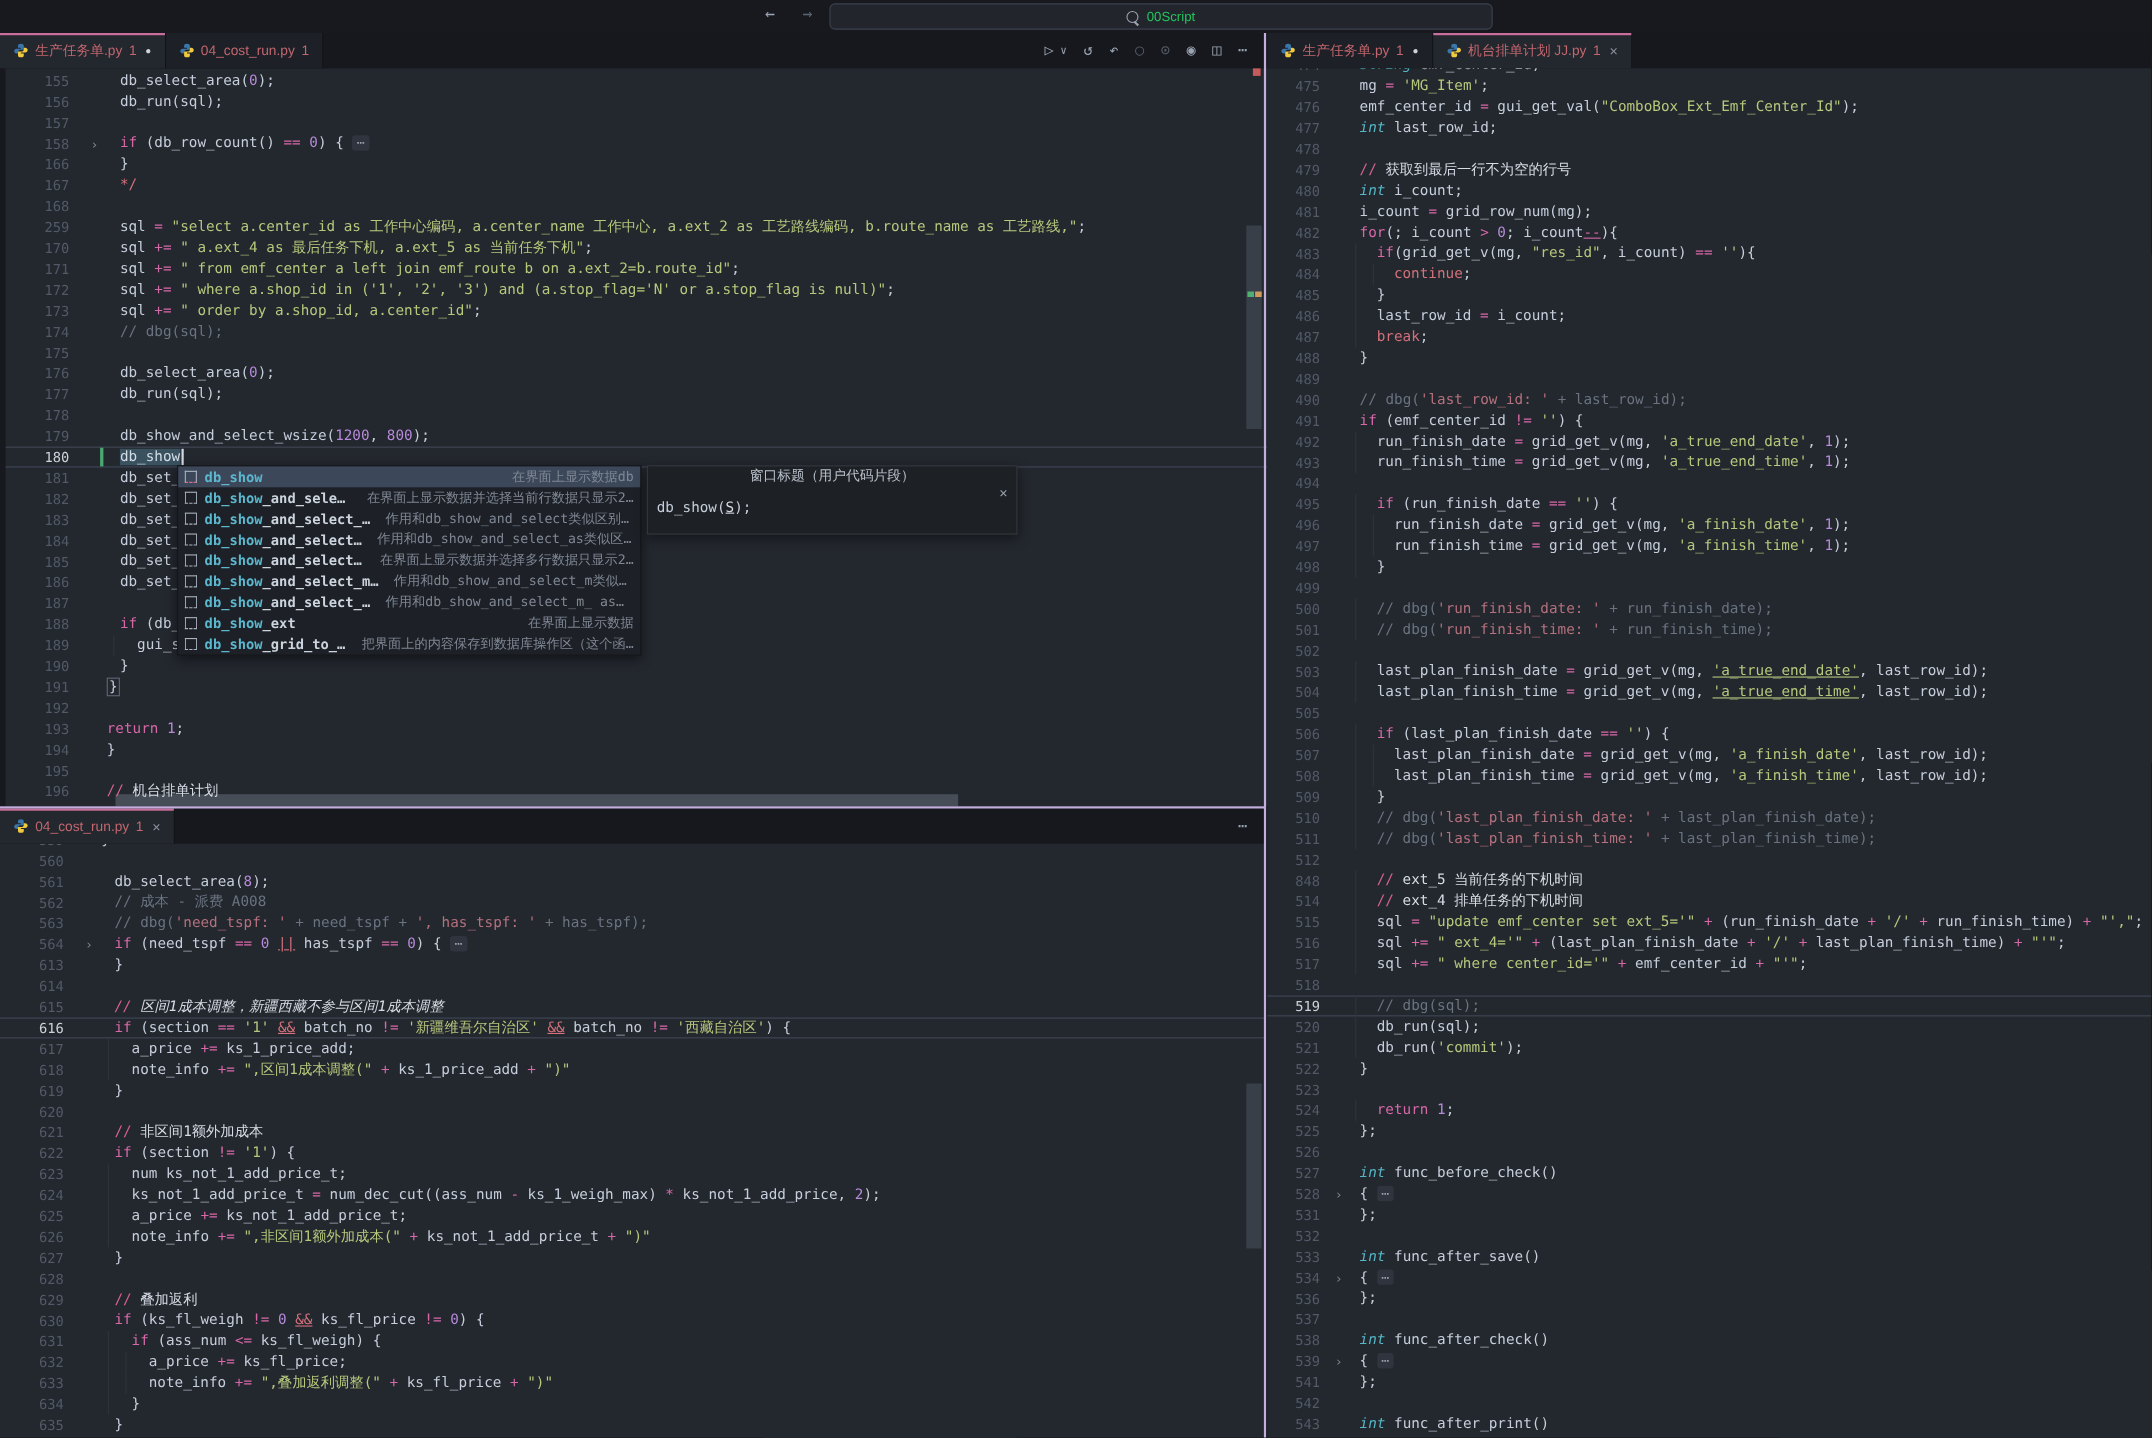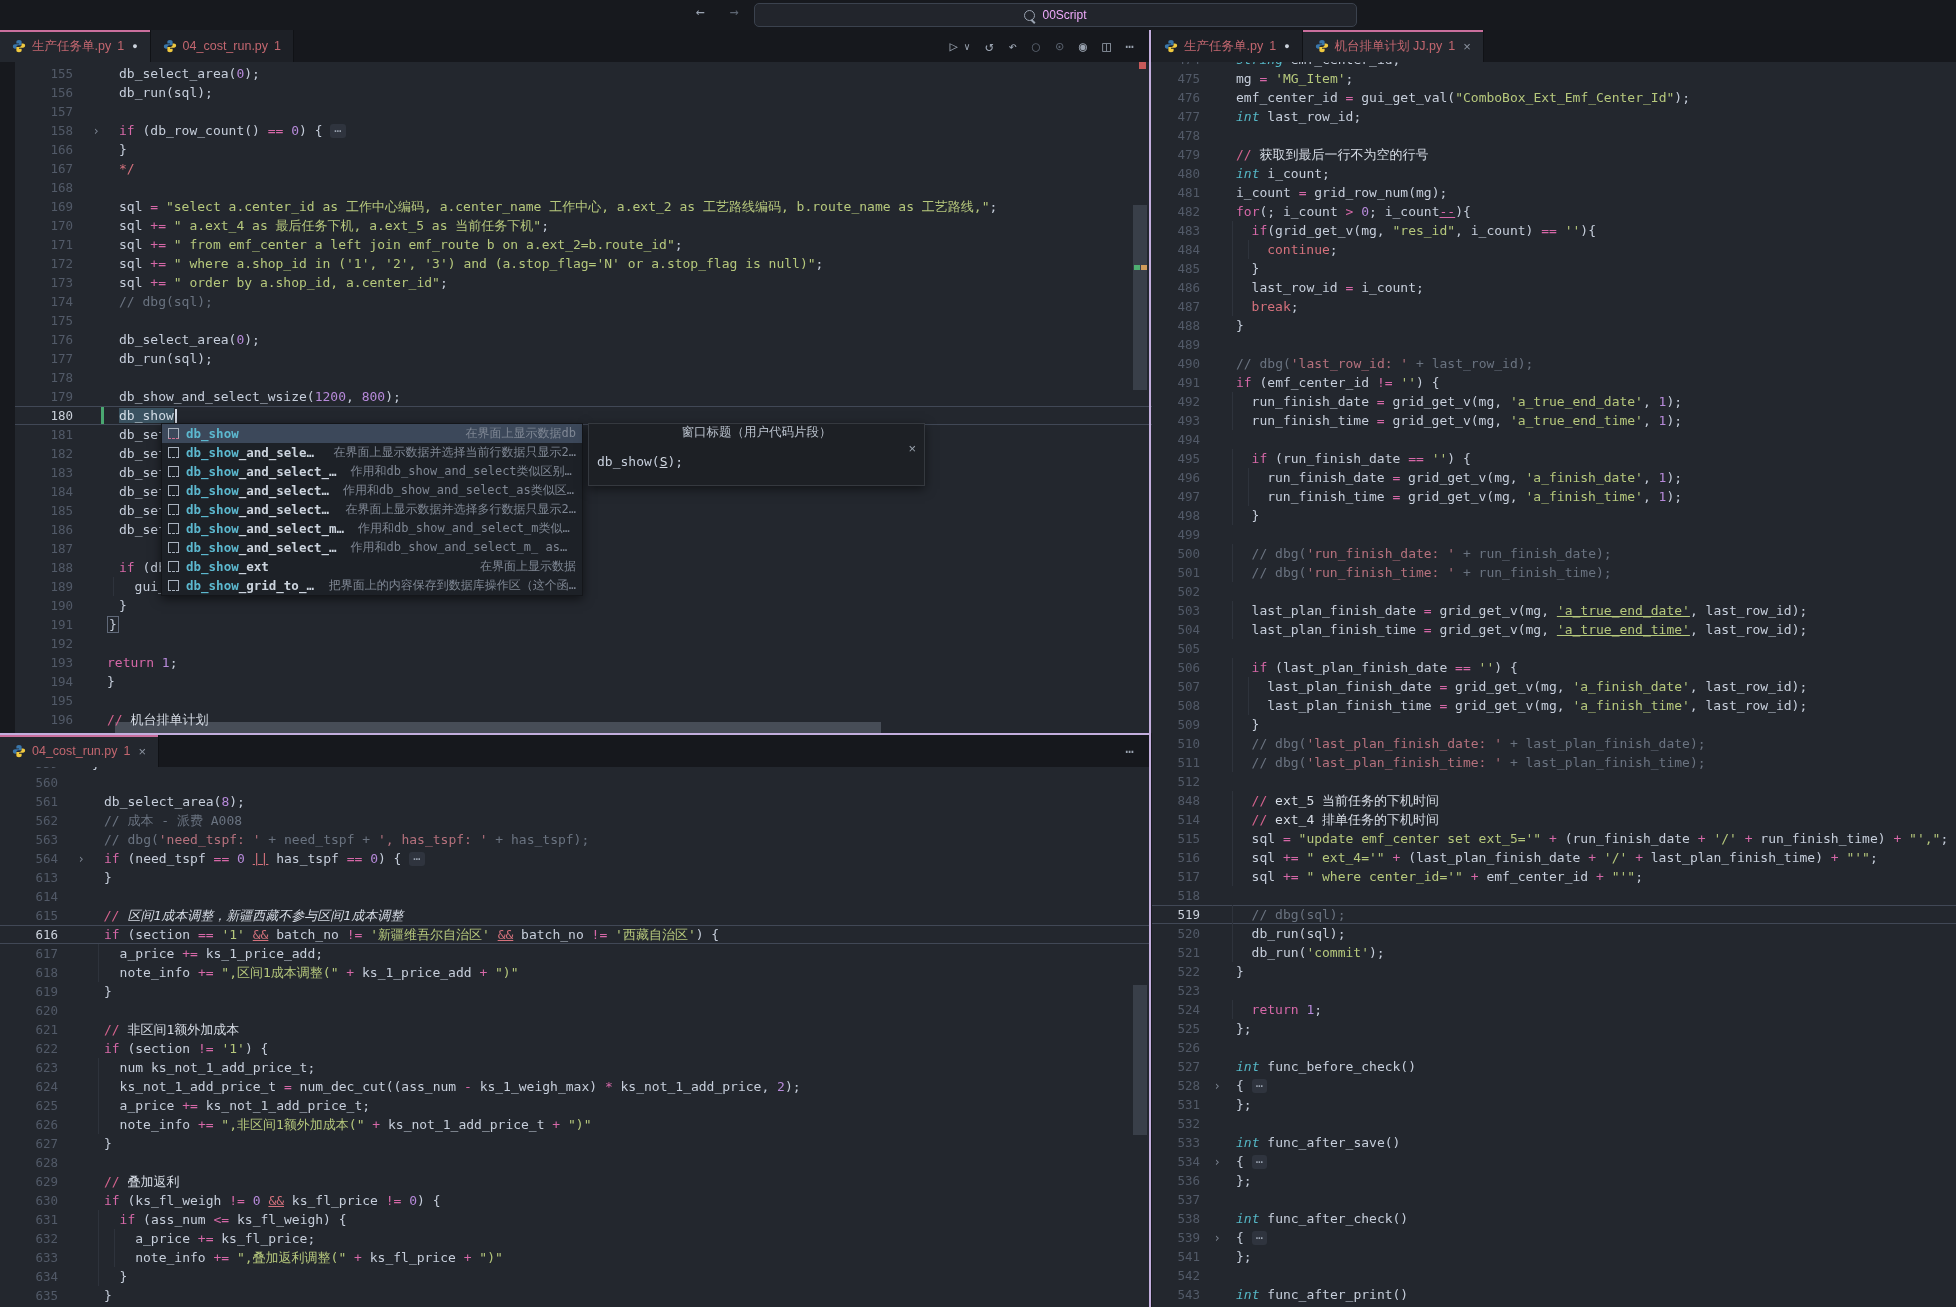--- a/index.html
+++ b/index.html
@@ -4,42 +4,42 @@
 <style>
   html,body{margin:0;padding:0;background:#17191e;width:1956px;height:1307px;overflow:hidden;
     font-family:"DejaVu Sans Mono","DejaVu Sans",monospace;}
   #stage{position:relative;width:1956px;height:1307px;background:#17191e;}
   
   #titlebar{position:absolute;left:0;top:0;width:1956px;height:30px;background:#17191e;}
   .navarrow{position:absolute;top:3px;font-size:15px;color:#9aa3b1;width:24px;text-align:center;cursor:default;}
   #nav-back{left:688px;} #nav-fwd{left:722px;color:#5d6572;}
   #searchbox{position:absolute;left:754px;top:3px;width:601px;height:22px;background:#22252c;
     border:1px solid #3b424e;border-radius:5px;display:flex;align-items:center;justify-content:center;gap:7px;
-    color:#f0abfc;font-size:12px;font-family:"Liberation Sans",sans-serif;}
+    color:#22c55e;font-size:12px;font-family:"Liberation Sans",sans-serif;}
   .mag{position:relative;width:9px;height:9px;border:1.5px solid #9aa3b1;border-radius:50%;display:inline-block;}
   .mag::after{content:"";position:absolute;left:7px;top:8px;width:5px;height:1.5px;background:#9aa3b1;transform:rotate(45deg);transform-origin:0 0;}
   
   .tabbar{position:absolute;height:32px;background:#16181d;display:flex;align-items:stretch;z-index:6;}
   #tabs-a{left:0;top:30px;width:1150px;}
   #tabs-b{left:0;top:735px;width:1150px;}
   #tabs-c{left:1152px;top:30px;width:804px;}
   .tab{display:flex;align-items:center;gap:6px;padding:0 12px;background:#1d2026;border-right:1px solid #101216;
     font-family:"Liberation Sans",sans-serif;font-size:12.5px;color:#c2666f;position:relative;cursor:default;white-space:nowrap;}
   .tab.active{background:#23272e;}
   .tab.active::before{content:"";position:absolute;left:0;top:0;right:0;height:2px;background:#ca6f9d;}
   .tab .dirty{color:#ccd3dd;font-size:9px;margin-left:2px;}
   .tab .close{color:#8b93a0;font-size:13px;margin-left:2px;}
   .pyicon{width:14px;height:14px;flex:0 0 auto;}
   .tb-icons{margin-left:auto;display:flex;align-items:center;gap:15px;padding-right:16px;color:#9aa3b0;font-size:14px;}
   .tb-icons .dim{color:#565e6a;}
   .tb-icons .ic{cursor:default;}
   .caret-sm{font-size:10px;margin-left:-9px;}
   
   .editor{position:absolute;background:#23272e;overflow:hidden;z-index:1;}
-  #ed-a{left:15px;top:62px;width:1150px;height:671px;}
+  #ed-a{left:5px;top:62px;width:1150px;height:671px;}
   #ed-b{left:0;top:754px;width:1150px;height:553px;}
   #ed-c{left:1152px;top:50px;width:804px;height:1257px;}
   .row{position:relative;height:19px;display:flex;align-items:center;white-space:pre;z-index:1;font-size:13px;color:#c6cedb;}
   .row .ln{flex:0 0 70px;text-align:right;padding-right:12px;color:#525a68;font-size:12.5px;box-sizing:border-box;}
   .gc .ln{flex:0 0 56px;padding-right:8px;}
   .row .fc{flex:0 0 22px;text-align:center;color:#7b8390;font-size:12px;}
   .gc .fc{flex:0 0 18px;}
   .row .code{position:relative;flex:1 1 auto;height:19px;line-height:19px;}
   .row.cur .ln{color:#ccd2dc;}
   .row.cur::before{content:"";position:absolute;inset:0;border-top:1px solid #414856;border-bottom:1px solid #414856;pointer-events:none;}
@@ -168,21 +168,21 @@
 
   <div class="editor" id="ed-a">
     <div id="hsb-a"></div>
   <div class="row" style="margin-top: 2px;"><span class="ln">155</span><span class="fc"></span><span class="code" style="padding-left: 12px;"><span class="tk-t">db_select_area(</span><span class="tk-n">0</span><span class="tk-t">);</span></span></div>
       <div class="row"><span class="ln">156</span><span class="fc"></span><span class="code" style="padding-left: 12px;"><span class="tk-t">db_run(sql);</span></span></div>
       <div class="row"><span class="ln">157</span><span class="fc"></span><span class="code" style="padding-left: 12px;"></span></div>
       <div class="row"><span class="ln">158</span><span class="fc">›</span><span class="code" style="padding-left: 12px;"><span class="tk-k">if</span><span class="tk-t"> (db_row_count() </span><span class="tk-o">==</span><span class="tk-t"> </span><span class="tk-n">0</span><span class="tk-t">) { </span><span class="tk-f">⋯</span></span></div>
       <div class="row"><span class="ln">166</span><span class="fc"></span><span class="code" style="padding-left: 12px;"><span class="tk-t">}</span></span></div>
       <div class="row"><span class="ln">167</span><span class="fc"></span><span class="code" style="padding-left: 12px;"><span class="tk-r">*/</span></span></div>
       <div class="row"><span class="ln">168</span><span class="fc"></span><span class="code" style="padding-left: 12px;"></span></div>
-      <div class="row"><span class="ln">169</span><span class="fc"></span><span class="code" style="padding-left: 12px;"><span class="tk-t">sql </span><span class="tk-o">=</span><span class="tk-t"> </span><span class="tk-s">"select a.center_id as 工作中心编码, a.center_name 工作中心, a.ext_2 as 工艺路线编码, b.route_name as 工艺路线,"</span><span class="tk-t">;</span></span></div>
+      <div class="row"><span class="ln">259</span><span class="fc"></span><span class="code" style="padding-left: 12px;"><span class="tk-t">sql </span><span class="tk-o">=</span><span class="tk-t"> </span><span class="tk-s">"select a.center_id as 工作中心编码, a.center_name 工作中心, a.ext_2 as 工艺路线编码, b.route_name as 工艺路线,"</span><span class="tk-t">;</span></span></div>
       <div class="row"><span class="ln">170</span><span class="fc"></span><span class="code" style="padding-left: 12px;"><span class="tk-t">sql </span><span class="tk-o">+=</span><span class="tk-t"> </span><span class="tk-s">" a.ext_4 as 最后任务下机, a.ext_5 as 当前任务下机"</span><span class="tk-t">;</span></span></div>
       <div class="row"><span class="ln">171</span><span class="fc"></span><span class="code" style="padding-left: 12px;"><span class="tk-t">sql </span><span class="tk-o">+=</span><span class="tk-t"> </span><span class="tk-s">" from emf_center a left join emf_route b on a.ext_2=b.route_id"</span><span class="tk-t">;</span></span></div>
       <div class="row"><span class="ln">172</span><span class="fc"></span><span class="code" style="padding-left: 12px;"><span class="tk-t">sql </span><span class="tk-o">+=</span><span class="tk-t"> </span><span class="tk-s">" where a.shop_id in ('1', '2', '3') and (a.stop_flag='N' or a.stop_flag is null)"</span><span class="tk-t">;</span></span></div>
       <div class="row"><span class="ln">173</span><span class="fc"></span><span class="code" style="padding-left: 12px;"><span class="tk-t">sql </span><span class="tk-o">+=</span><span class="tk-t"> </span><span class="tk-s">" order by a.shop_id, a.center_id"</span><span class="tk-t">;</span></span></div>
       <div class="row"><span class="ln">174</span><span class="fc"></span><span class="code" style="padding-left: 12px;"><span class="tk-c">// dbg(sql);</span></span></div>
       <div class="row"><span class="ln">175</span><span class="fc"></span><span class="code" style="padding-left: 12px;"></span></div>
       <div class="row"><span class="ln">176</span><span class="fc"></span><span class="code" style="padding-left: 12px;"><span class="tk-t">db_select_area(</span><span class="tk-n">0</span><span class="tk-t">);</span></span></div>
       <div class="row"><span class="ln">177</span><span class="fc"></span><span class="code" style="padding-left: 12px;"><span class="tk-t">db_run(sql);</span></span></div>
       <div class="row"><span class="ln">178</span><span class="fc"></span><span class="code" style="padding-left: 12px;"></span></div>
       <div class="row"><span class="ln">179</span><span class="fc"></span><span class="code" style="padding-left: 12px;"><span class="tk-t">db_show_and_select_wsize(</span><span class="tk-n">1200</span><span class="tk-t">, </span><span class="tk-n">800</span><span class="tk-t">);</span></span></div>

